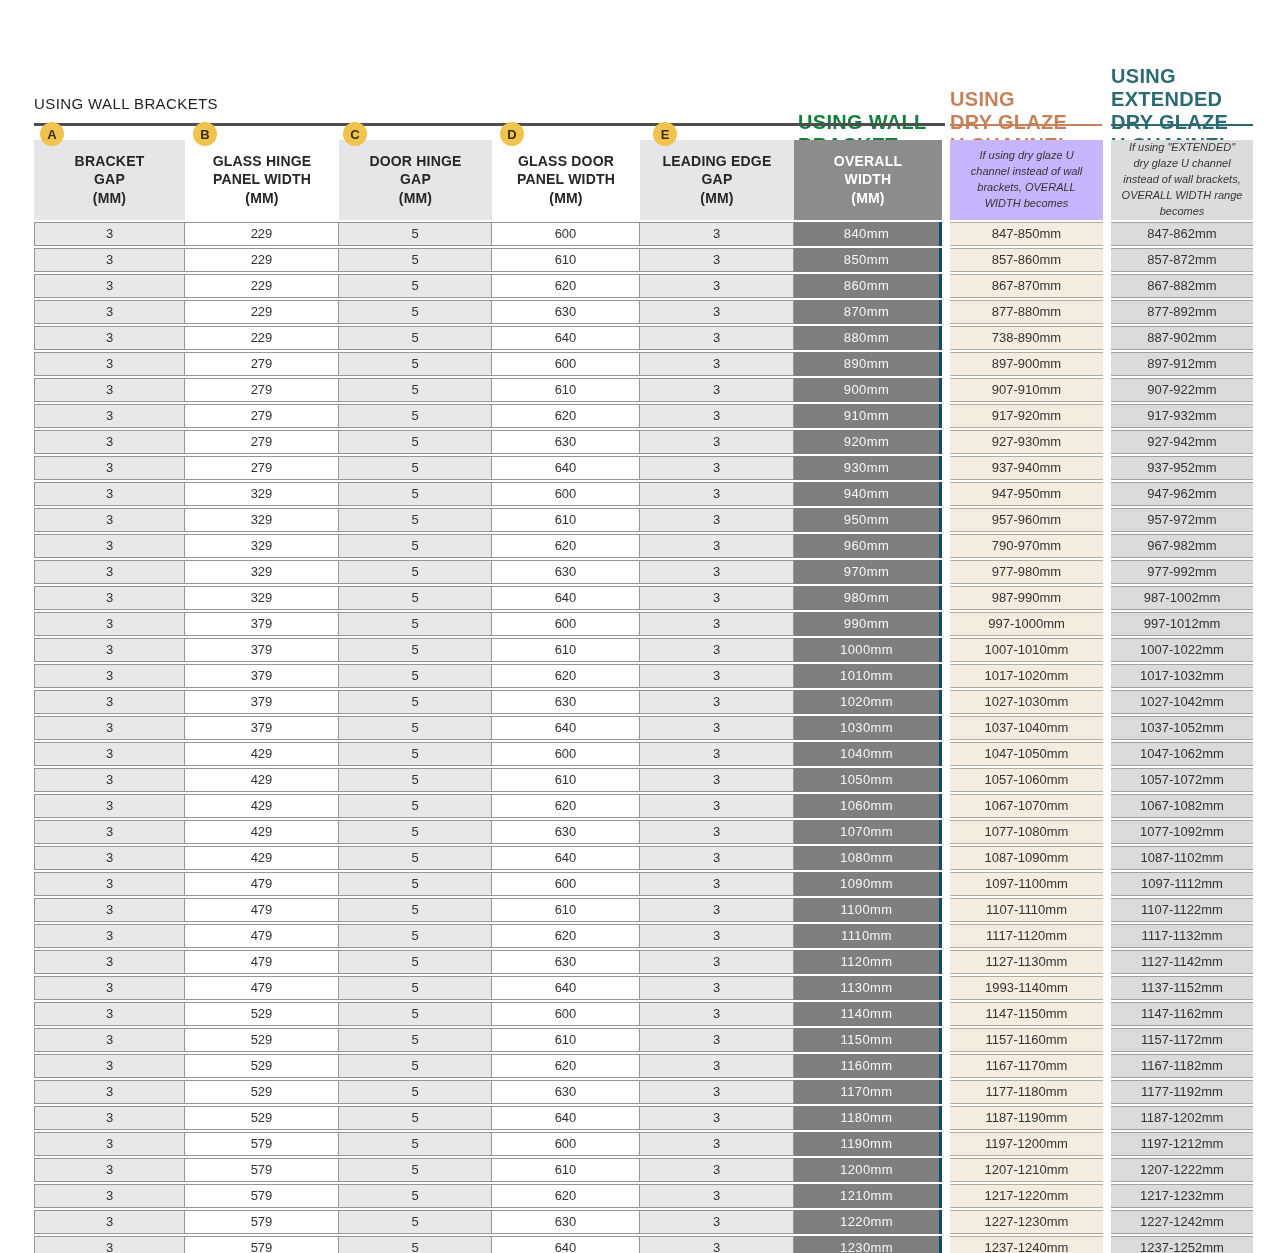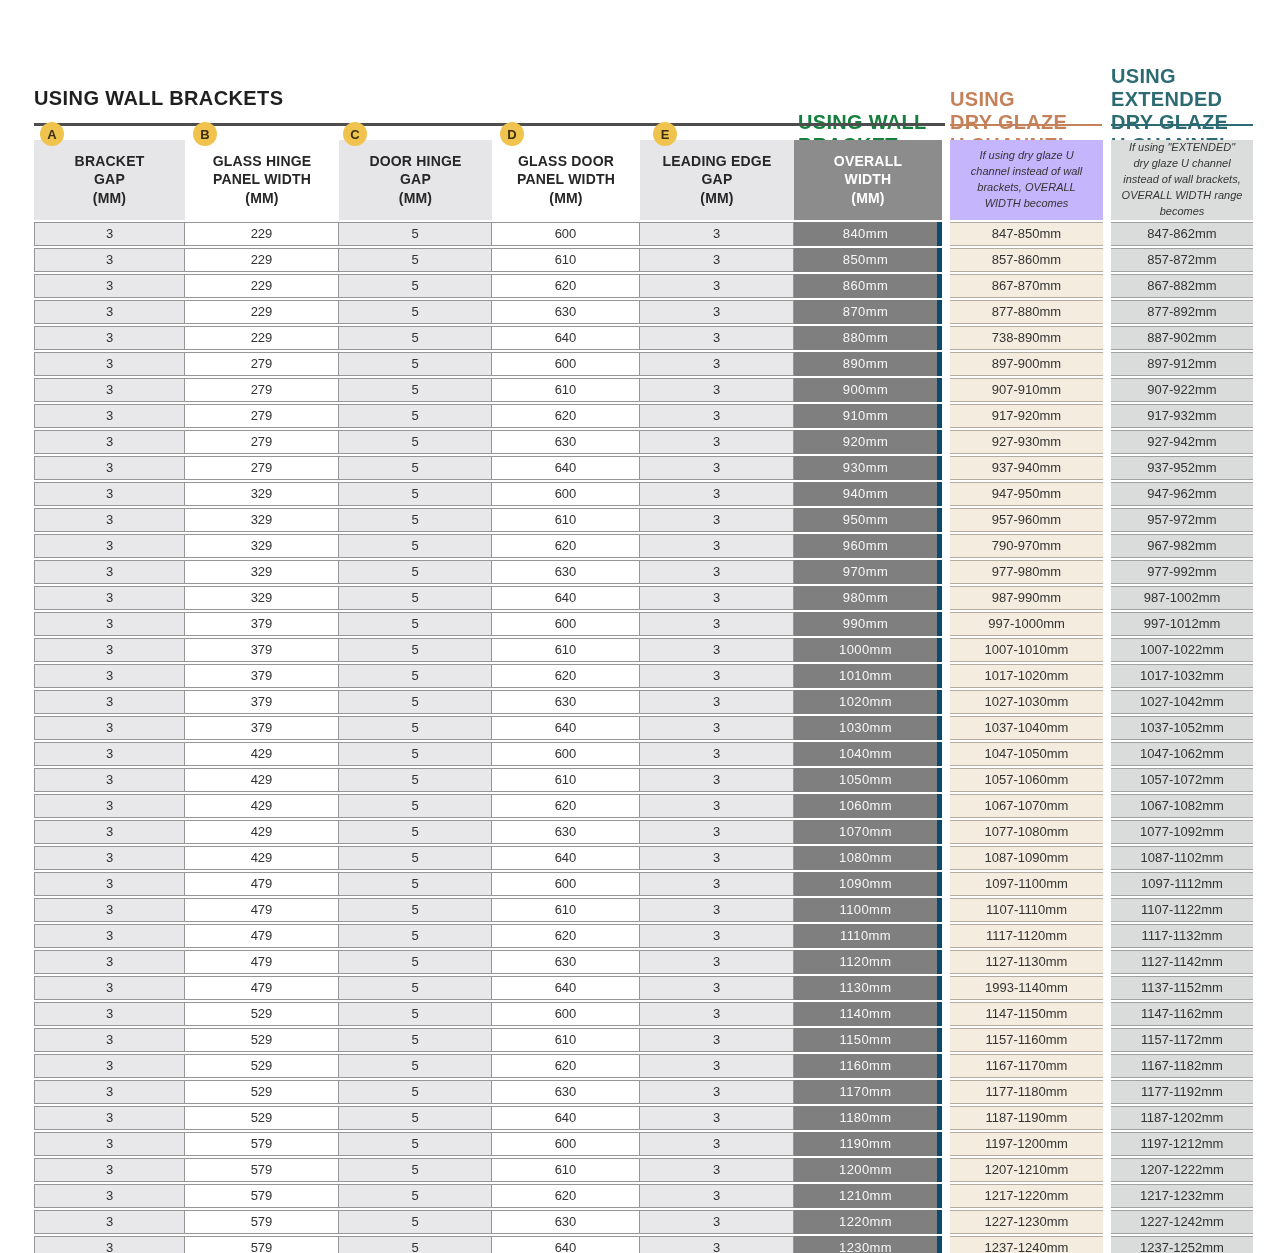--- a/index.html
+++ b/index.html
@@ -2,22 +2,22 @@
 <html><head>
 <meta charset="utf-8">
 <style>
   * { margin:0; padding:0; box-sizing:border-box; }
   html,body { background:#ffffff; }
   .page {
     position:relative; width:1264px; height:1253px; background:#ffffff;
     font-family:"Liberation Sans", sans-serif; overflow:hidden;
   }
   .title {
-    position:absolute; left:34px; top:87px;
-    font-size:20px; font-weight:bold; letter-spacing:0.4px; color:#1f1f1f;
+    position:absolute; left:34px; top:95px;
+    font-size:15px; font-weight:normal; letter-spacing:0.4px; color:#1f1f1f;
   }
   .ghead {
     position:absolute; font-weight:bold; font-size:20px; line-height:23px;
     white-space:pre-line; letter-spacing:0.3px;margin-top:40px;
   }
   .ghead-wall { left:798px; top:71px; color:#15803d; }
   .ghead-dry  { left:950px; top:48px; color:#c5825a; }
   .ghead-ext  { left:1111px; top:25px; color:#2c6b72; }
   .rule { position:absolute; }
   .rule-main { left:34px;  top:123px; width:911px; height:3px; background:#4d4d4d; }
@@ -57,21 +57,21 @@
     background:#e8e8ea;
     border-top:1px solid #969696; border-bottom:1px solid #969696; border-right:1px solid #969696;
   }
   td.c-white {
     background:#ffffff;
     border-top:1px solid #969696; border-bottom:1px solid #969696; border-right:1px solid #969696;
   }
   td.first { border-left:1px solid #969696; }
   td.c-dark {
     background:#7f7f80; color:#f7f7f7; letter-spacing:0.4px;
-    border-right:5px solid #0c4a6e;
+    border-right:3px solid #0c4a6e;
   }
   td.c-cream {
     background:#f4ecdf;
     border-top:1px solid #b3ada1; border-bottom:1px solid #b3ada1;
   }
   td.c-gray {
     background:#dadbdb;
     border-top:1px solid #9fa0a1; border-bottom:1px solid #9fa0a1;
   }
   .gapcol { background:#ffffff; border:none; }

